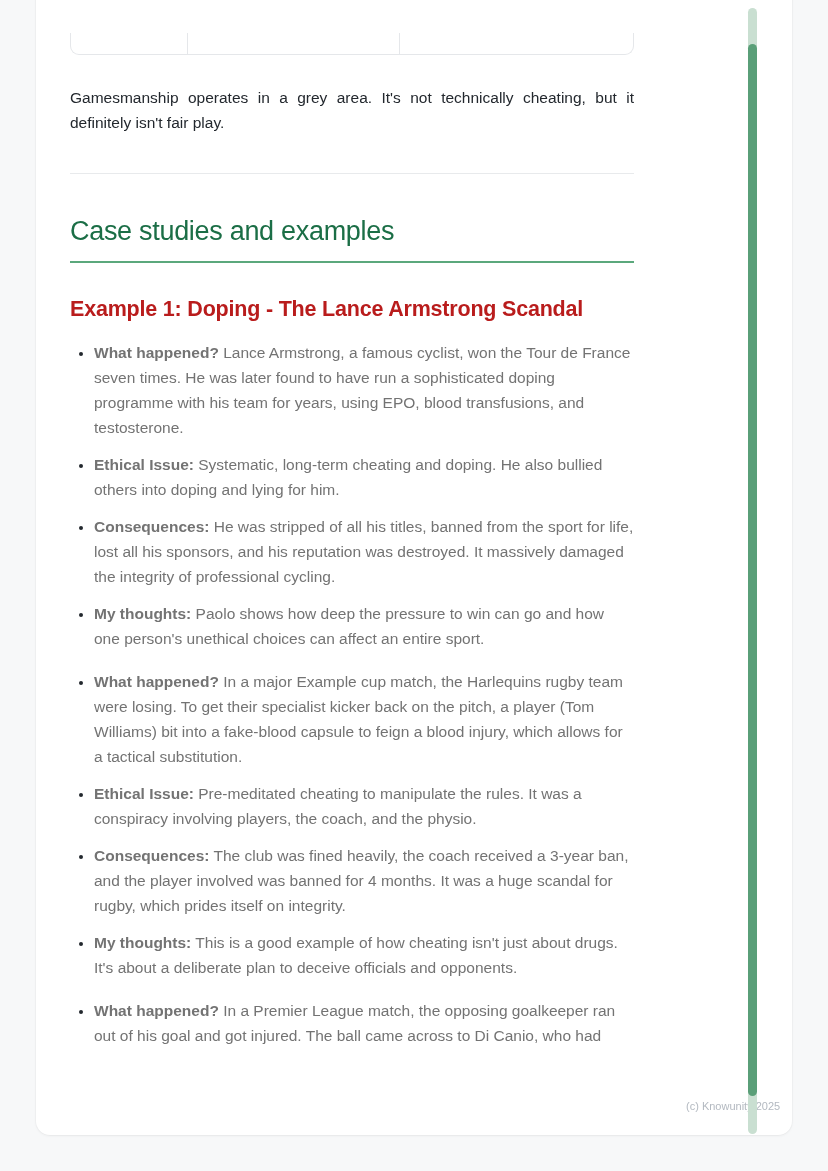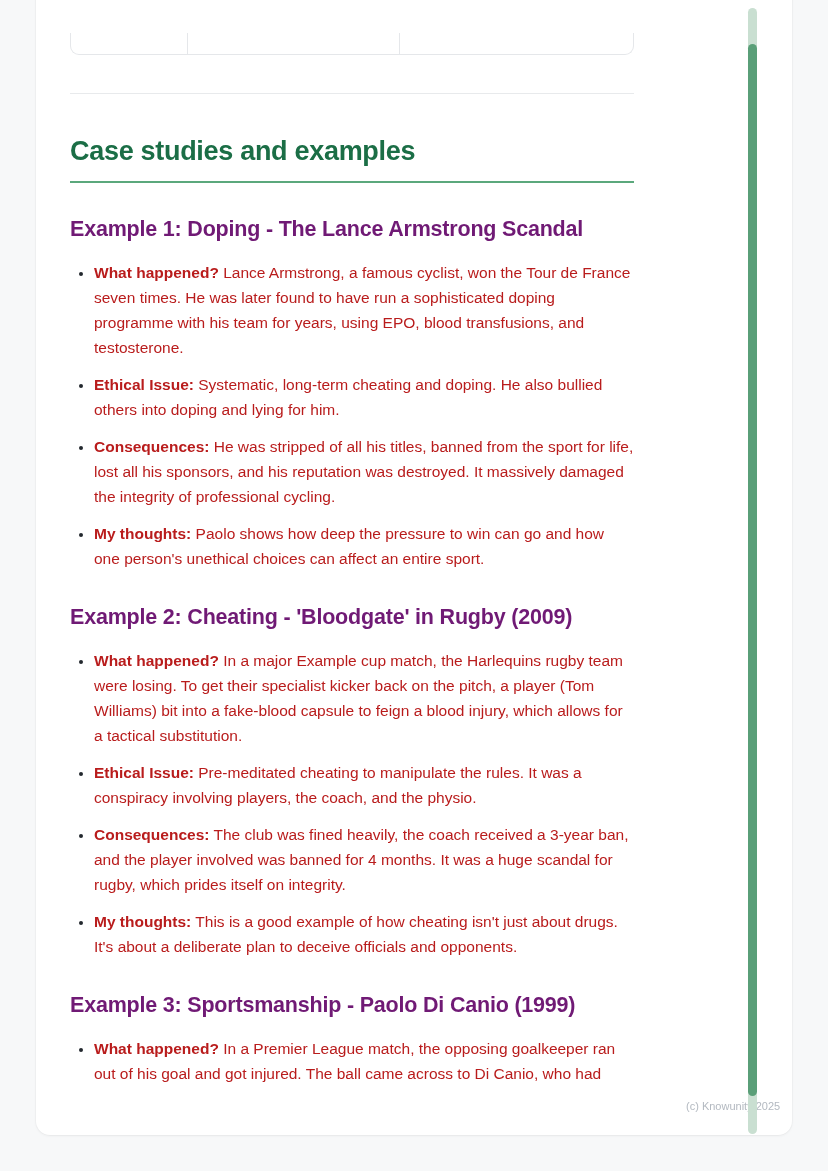--- a/index.html
+++ b/index.html
@@ -50,43 +50,43 @@
     color:#23282e;
   }
   hr.divider {
     margin-top:38px;
     border:none;
     border-top:1px solid #e8eaec;
   }
   h2.section-title {
     margin-top:42px;
     font-size:27px;
-    font-weight:700;
+    font-weight:400;
     letter-spacing:-0.3px;
     color:#1b6e46;
     padding-bottom:14px;
     border-bottom:2px solid #5ba87c;
   }
   h3.example-heading {
     margin-top:34px;
     font-size:21.5px;
     font-weight:700;
     letter-spacing:-0.2px;
-    color:#701a75;
+    color:#b91c1c;
   }
   ul.example-list {
     margin-top:18px;
     padding-left:24px;
     list-style:disc outside;
   }
   ul.example-list li {
     font-size:15.5px;
     line-height:25px;
     margin-bottom:12px;
-    color:#b91c1c;
+    color:#737373;
   }
   ul.example-list li::marker { color:#23282e; font-size:13px; }
   ul.example-list strong { font-weight:700; }
   
   .copyright {
     position:absolute;
     left:686px; top:1100px;
     font-size:11px;
     color:#b3b9c0;
     z-index:2;
@@ -112,20 +112,21 @@
 <body>
 
 <div class="card">
   <div class="content">
 
     <div class="table-frag">
       <div class="col-line c1"></div>
       <div class="col-line c2"></div>
     </div>
 
+    <p class="intro">Gamesmanship operates in a grey area. It's not technically cheating, but it definitely isn't fair play.</p>
 
     <hr class="divider">
 
     <h2 class="section-title">Case studies and examples</h2>
 
     <h3 class="example-heading">Example 1: Doping - The Lance Armstrong Scandal</h3>
     <ul class="example-list">
       <li>
         <strong>What happened?</strong>
         <span>Lance Armstrong, a famous cyclist, won the Tour de France seven times. He was later found to have run a sophisticated doping programme with his team for years, using EPO, blood transfusions, and testosterone.</span>
@@ -137,41 +138,39 @@
       <li>
         <strong>Consequences:</strong>
         <span>He was stripped of all his titles, banned from the sport for life, lost all his sponsors, and his reputation was destroyed. It massively damaged the integrity of professional cycling.</span>
       </li>
       <li>
         <strong>My thoughts:</strong>
         <span>Paolo shows how deep the pressure to win can go and how one person's unethical choices can affect an entire sport.</span>
       </li>
     </ul>
 
-    <h3 class="example-heading">Example 2: Cheating - 'Bloodgate' in Rugby (2009)</h3>
     <ul class="example-list">
       <li>
         <strong>What happened?</strong>
         <span>In a major Example cup match, the Harlequins rugby team were losing. To get their specialist kicker back on the pitch, a player (Tom Williams) bit into a fake-blood capsule to feign a blood injury, which allows for a tactical substitution.</span>
       </li>
       <li>
         <strong>Ethical Issue:</strong>
         <span>Pre-meditated cheating to manipulate the rules. It was a conspiracy involving players, the coach, and the physio.</span>
       </li>
       <li>
         <strong>Consequences:</strong>
         <span>The club was fined heavily, the coach received a 3-year ban, and the player involved was banned for 4 months. It was a huge scandal for rugby, which prides itself on integrity.</span>
       </li>
       <li>
         <strong>My thoughts:</strong>
         <span>This is a good example of how cheating isn't just about drugs. It's about a deliberate plan to deceive officials and opponents.</span>
       </li>
     </ul>
 
-    <h3 class="example-heading">Example 3: Sportsmanship - Paolo Di Canio (1999)</h3>
     <ul class="example-list">
       <li>
         <strong>What happened?</strong>
         <span>In a Premier League match, the opposing goalkeeper ran out of his goal and got injured. The ball came across to Di Canio, who had</span>
       </li>
     </ul>
 
   </div>
 </div>
 

